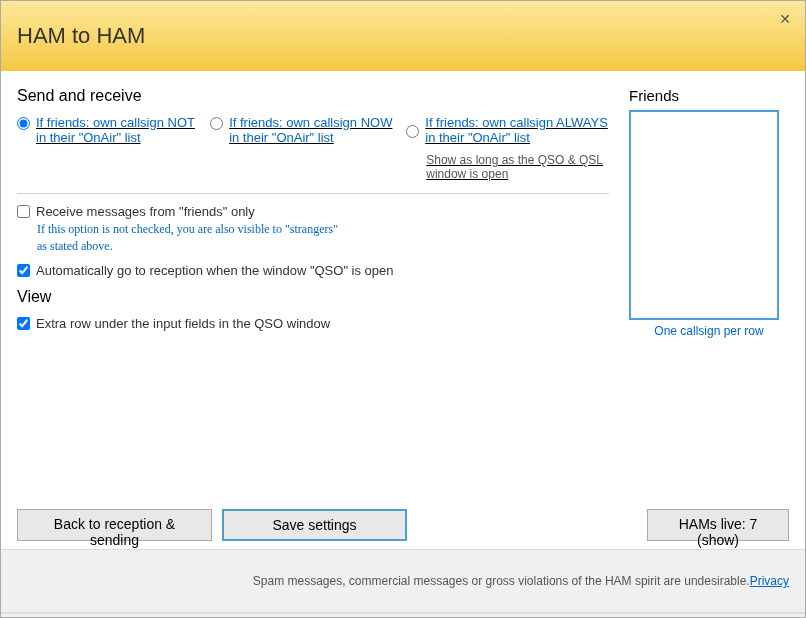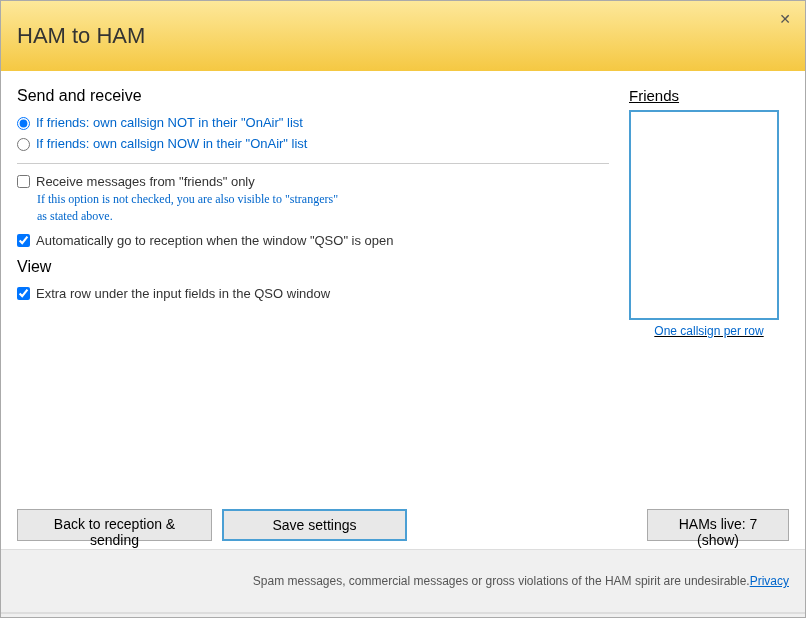--- a/index.html
+++ b/index.html
@@ -49,36 +49,36 @@
       gap: 20px;
       height: 430px;
     }
     .left-panel {
       flex: 1;
     }
     .right-panel {
       width: 160px;
       display: flex;
       flex-direction: column;
-      text-decoration: underline;
     }
 
     .section-title {
       font-size: 16px;
       font-weight: 500;
       color: #000;
       margin-bottom: 10px;
     }
 
     
     .radio-group {
       display: flex;
-      flex-direction: column;
+      flex-direction: row;
       gap: 6px;
       margin-bottom: 12px;
+      text-decoration: underline;
     }
     .radio-item {
       display: flex;
       align-items: flex-start;
       gap: 6px;
       cursor: pointer;
     }
     .radio-item input[type="radio"] {
       margin-top: 2px;
       cursor: pointer;
@@ -254,20 +254,27 @@
     <div class="section-title">Send and receive</div>
 
     <div class="radio-group">
       <div class="radio-item">
         <input type="radio" name="onair" id="radio1" checked="" style="">
         <label for="radio1" class="radio-label">If friends: own callsign NOT in their "OnAir" list</label>
       </div>
       <div class="radio-item">
         <input type="radio" name="onair" id="radio2" style="">
         <label for="radio2" class="radio-label">If friends: own callsign NOW in their "OnAir" list</label>
+      </div>
+      <div class="radio-item" style="flex-direction:column; align-items:flex-start;">
+        <div style="display:flex;align-items:center;gap:6px;">
+          <input type="radio" name="onair" id="radio3" style="">
+          <label for="radio3" class="radio-label">If friends: own callsign ALWAYS in their "OnAir" list</label>
+        </div>
+        <div class="radio-sub">Show as long as the QSO &amp; QSL window is open</div>
       </div>
     </div>
 
     <hr class="separator">
 
     <div class="checkbox-group">
       <div>
         <div style="display:flex;align-items:center;gap:6px;">
           <input type="checkbox" id="chk1" style="">
           <label for="chk1" class="checkbox-label">Receive messages from "friends" only</label>

